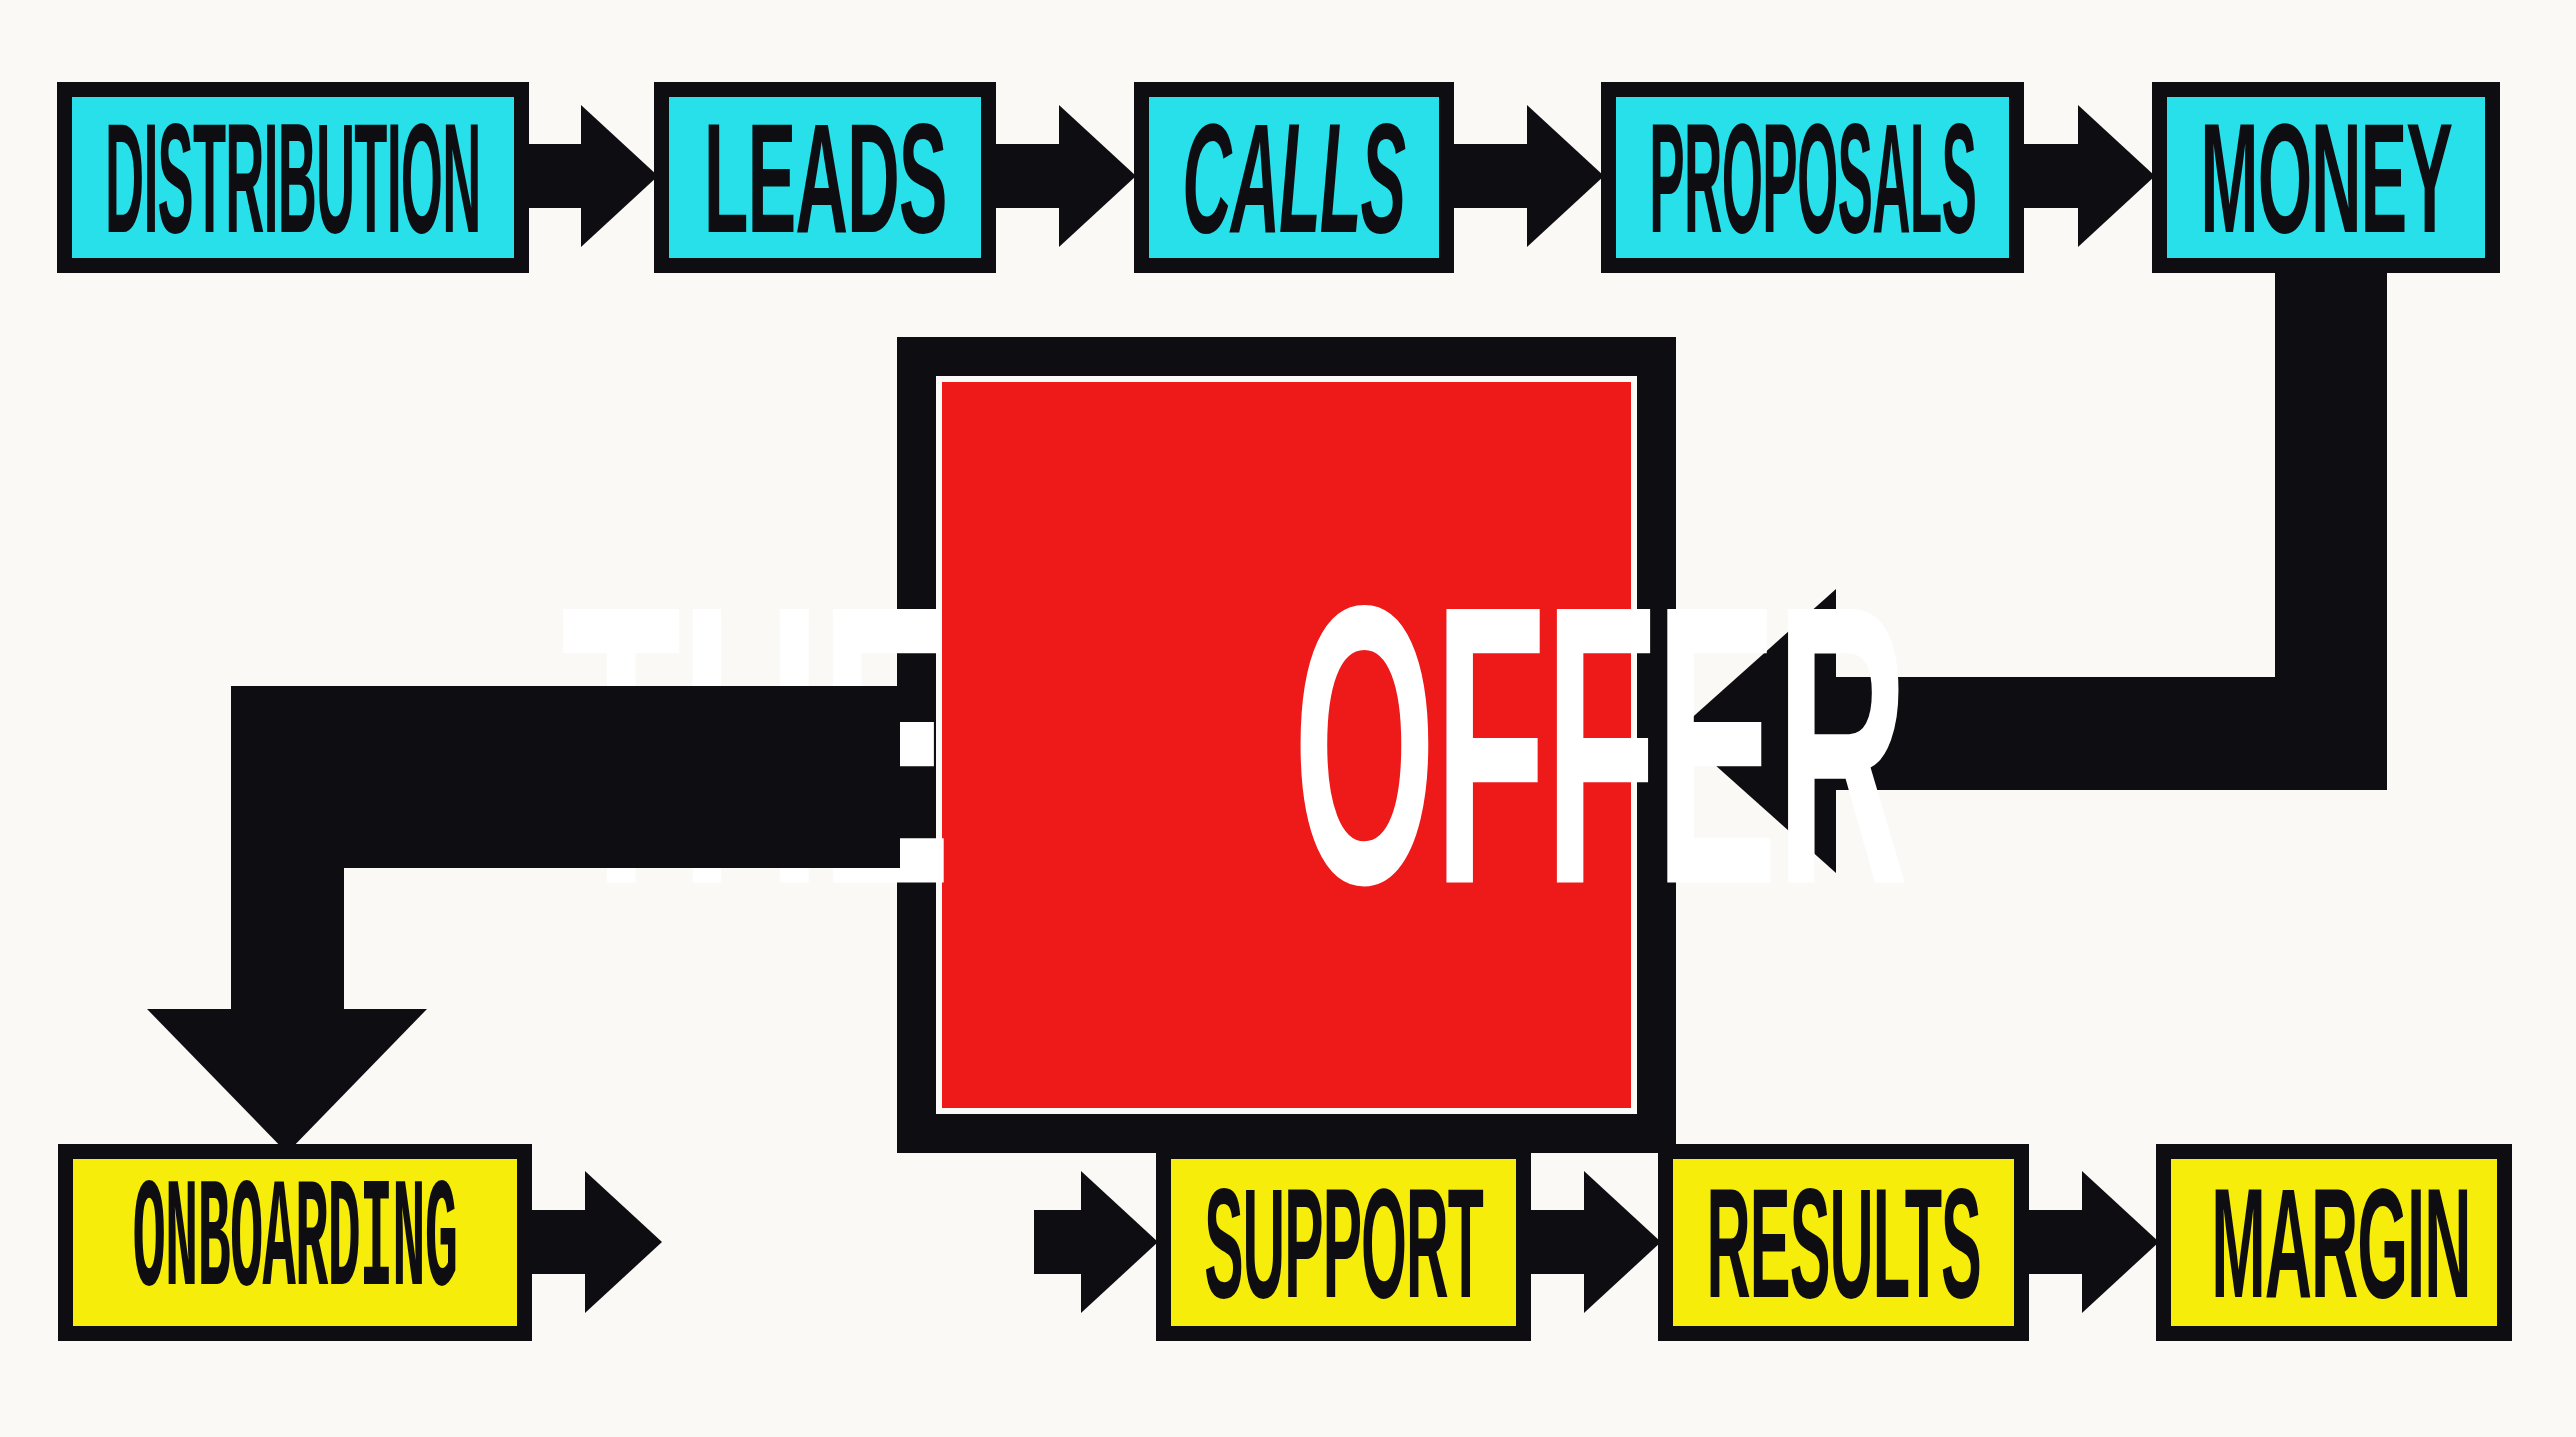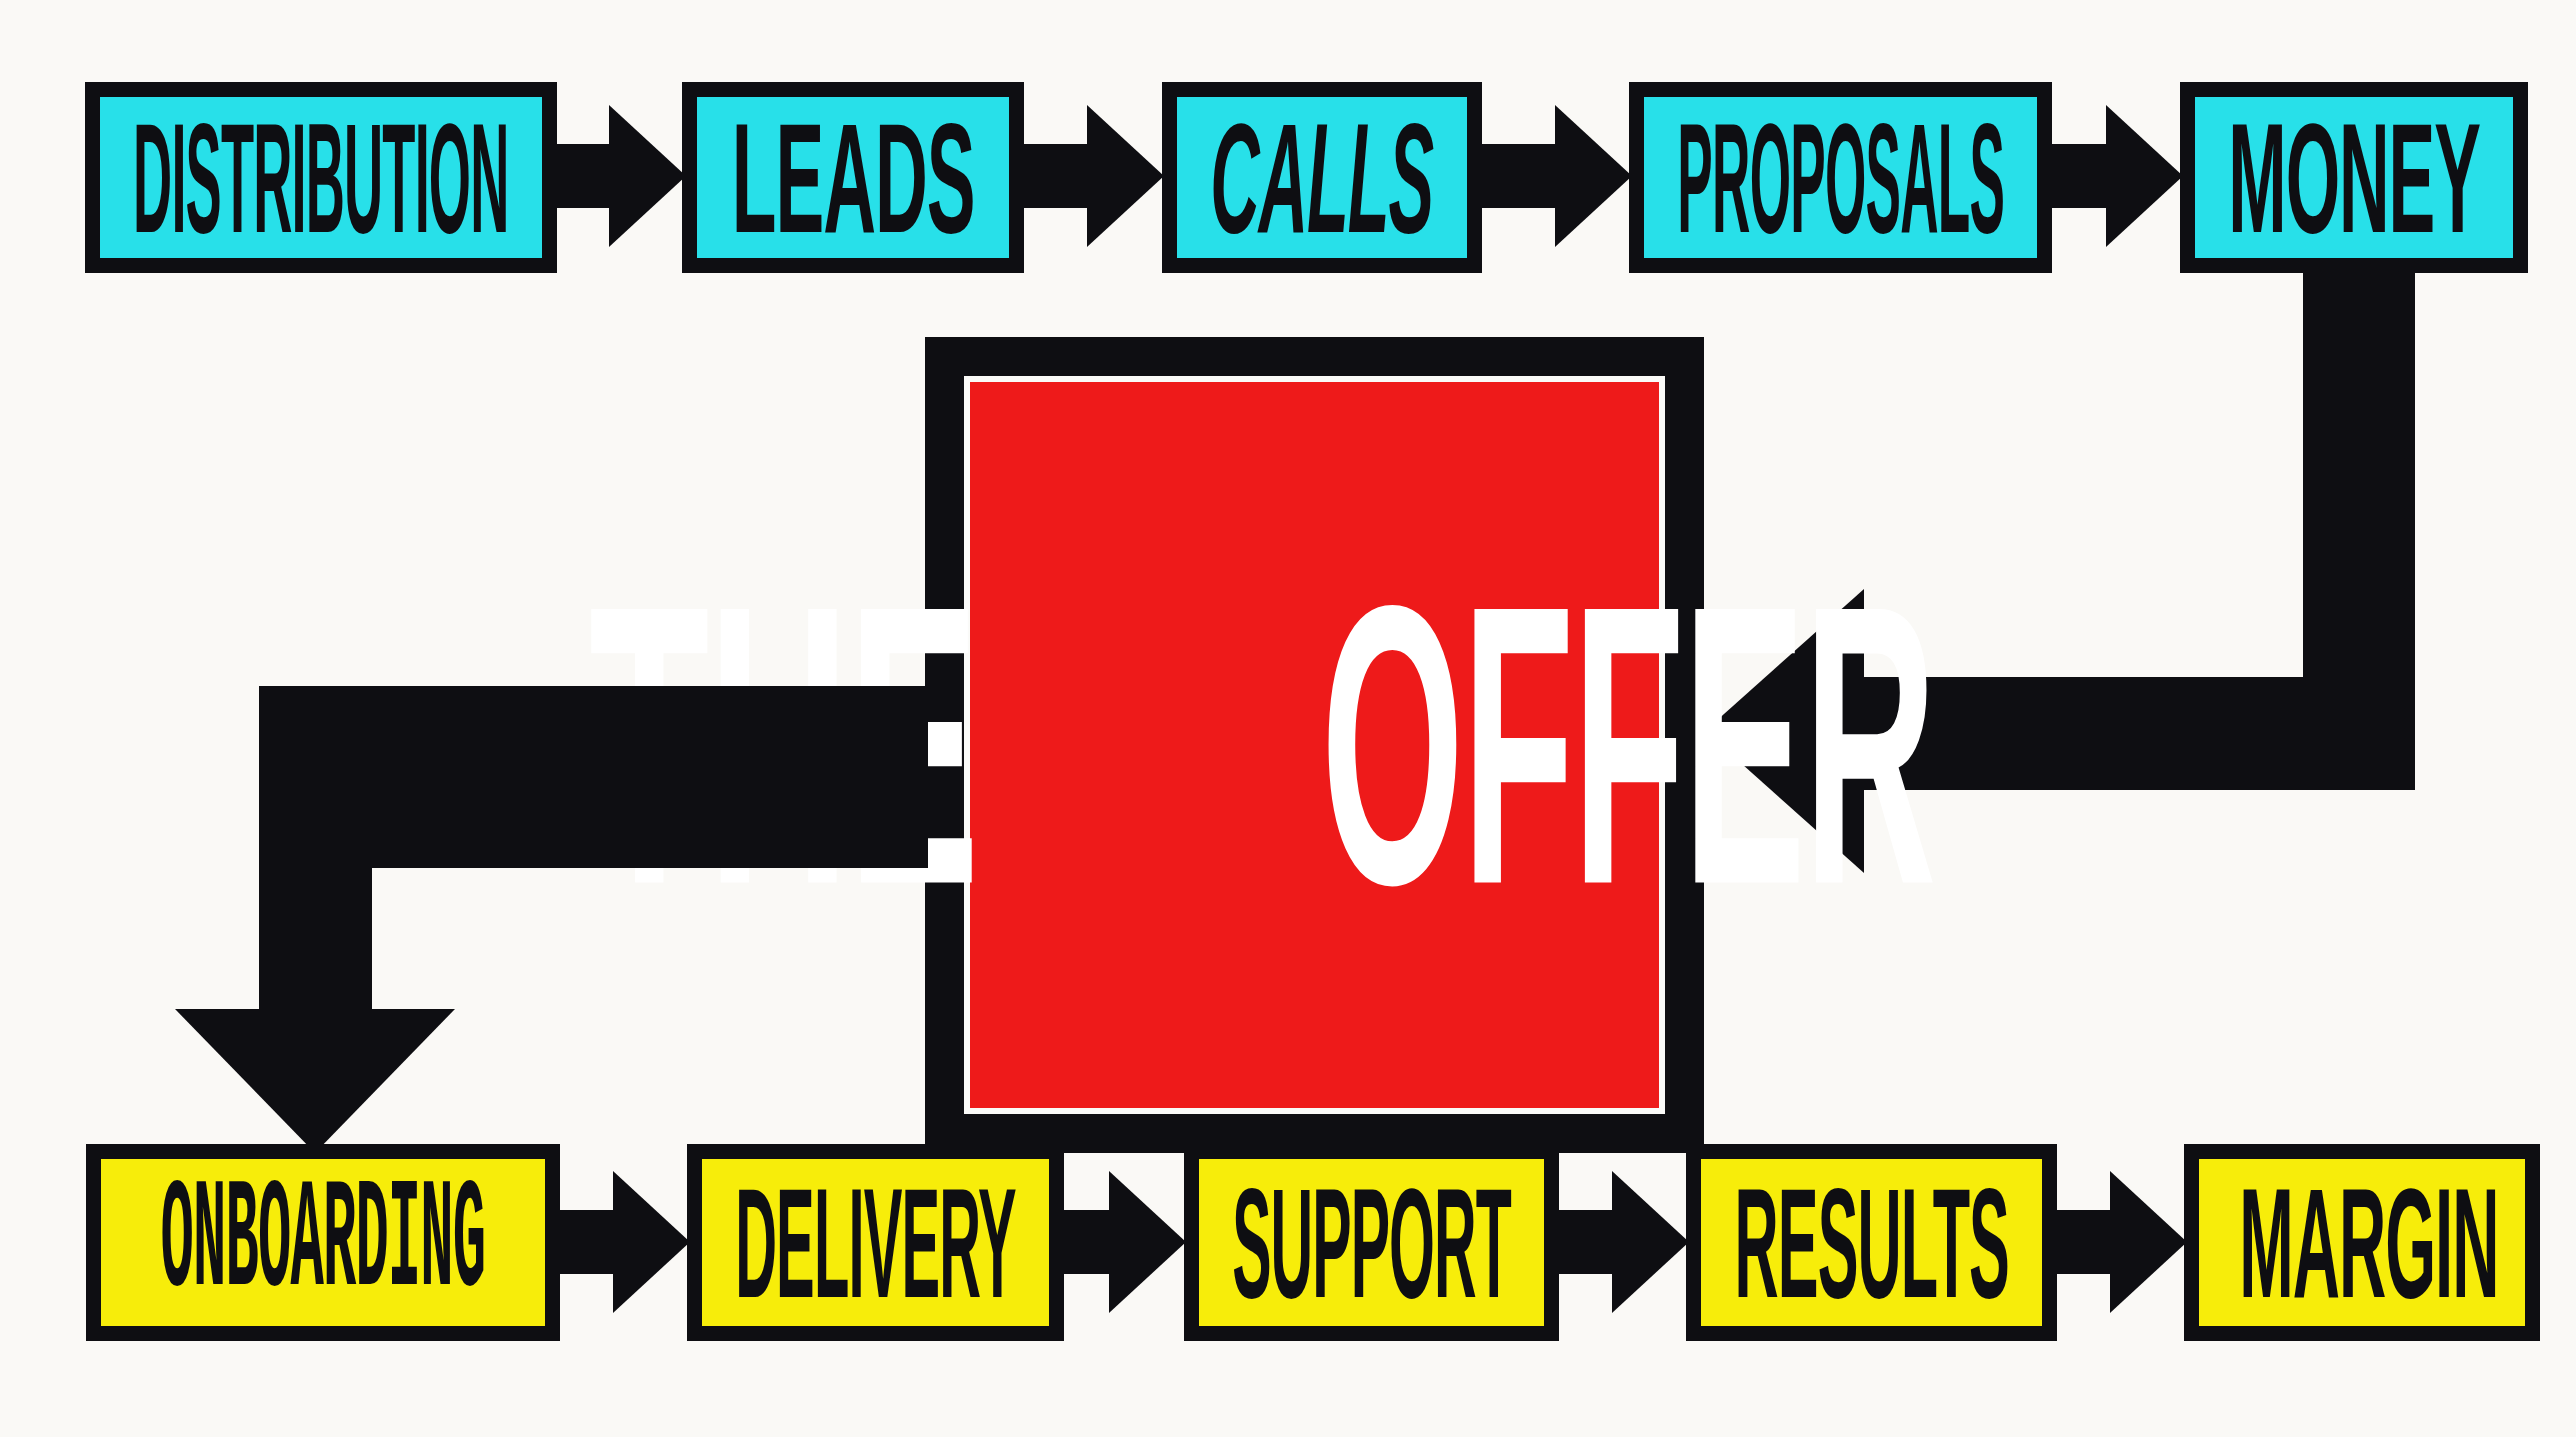--- a/index.html
+++ b/index.html
@@ -12,21 +12,21 @@
     --center-text:#ffffff;
     --inset-line:#fafaf8;
   }
   *{margin:0;padding:0;box-sizing:border-box;}
   html,body{width:2576px;height:1438px;}
   body{
     background:var(--background);
     font-family:"Liberation Sans", sans-serif;
     overflow:hidden;
   }
-  .canvas{position:relative;width:2164px;height:1438px;background:var(--background);margin-left:28px;}
+  .canvas{position:relative;width:2164px;height:1438px;background:var(--background);}
 
   
   .box{
     position:absolute;
     border:15px solid var(--arrow);
     display:flex;align-items:center;justify-content:center;
     overflow:visible;
   }
   .box.cyan{background:var(--top-box);height:191px;top:82px;}
   .box.yellow{background:var(--bottom-box);height:197px;top:1144px;}
@@ -168,23 +168,20 @@
   <div id="onboarding-in-head"></div>
 
   <div class="box yellow" id="box-onboarding">
     <span class="box-label" style="transform: scale(0.455, 1.28);">ONBOARDING</span>
   </div>
   <div class="harrow bottomrow" id="arrow-5">
     <div class="shaft"></div>
     <div class="head"></div>
   </div>
 
-  <div class="box yellow" id="box-delivery">
-    <span class="box-label" style="transform: scale(0.475, 1.28);">DELIVERY</span>
-  </div>
   <div class="harrow bottomrow" id="arrow-6">
     <div class="shaft"></div>
     <div class="head"></div>
   </div>
 
   <div class="box yellow" id="box-support">
     <span class="box-label" style="transform: scale(0.483, 1.28);">SUPPORT</span>
   </div>
   <div class="harrow bottomrow" id="arrow-7">
     <div class="shaft"></div>

